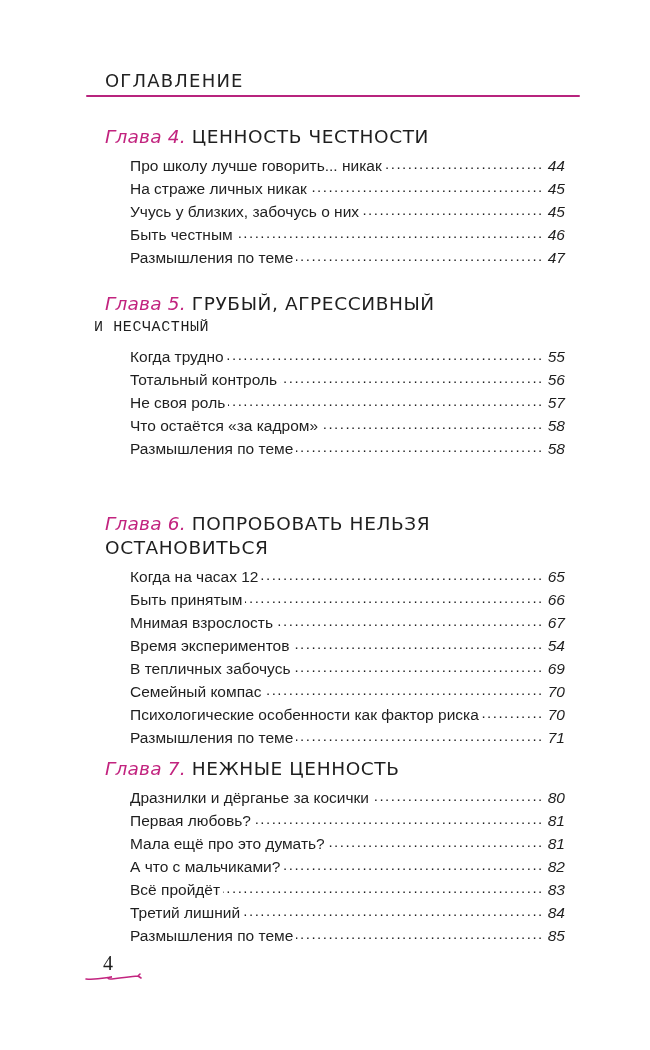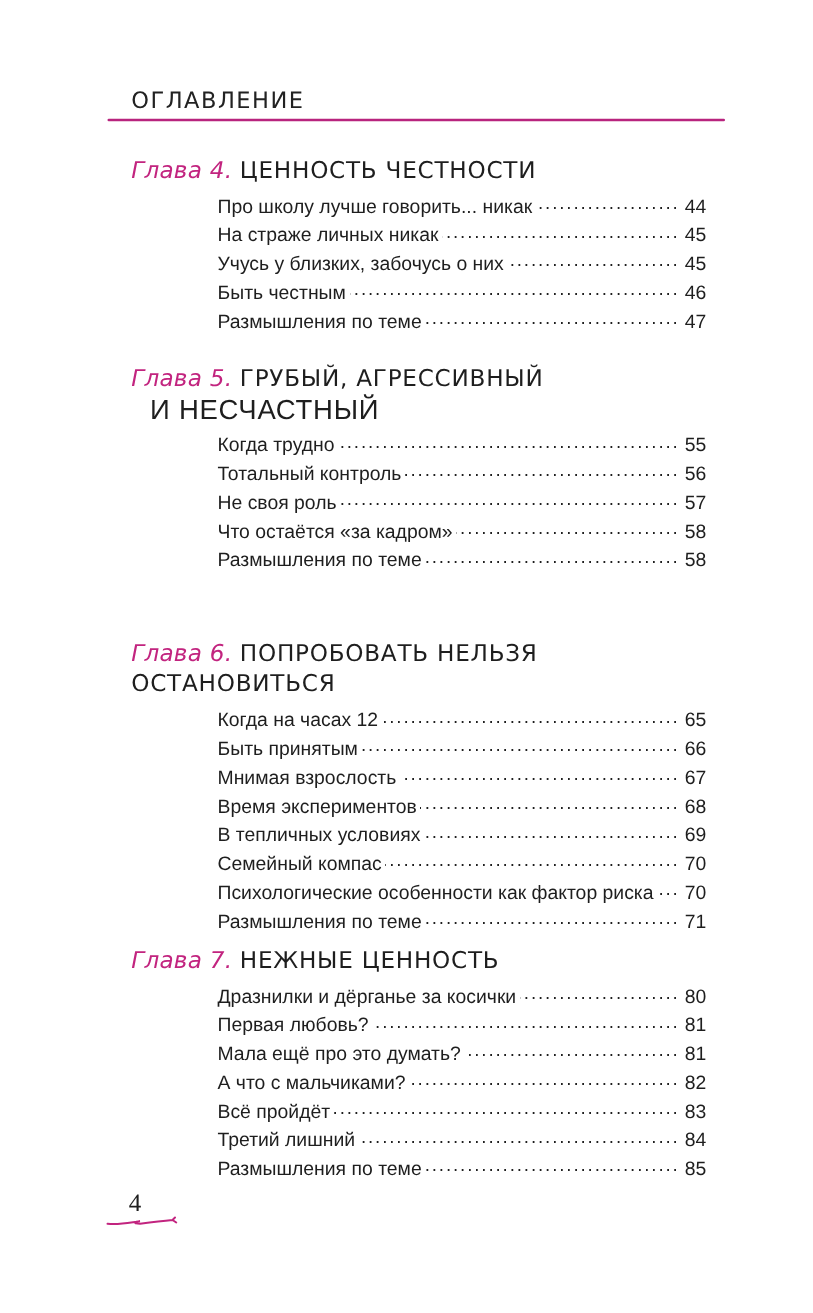--- a/index.html
+++ b/index.html
@@ -6,29 +6,29 @@
   body { width: 650px; height: 1050px; position: relative; overflow: hidden;
          font-family: "Liberation Sans", "DejaVu Sans", sans-serif; color: #1e1e1e; }
   .running-head { position: absolute; left: 105px; top: 70px; font-family: "DejaVu Sans", sans-serif;
          font-size: 18px; letter-spacing: 1.2px; color: #222; font-weight: normal; }
   .head-rule { position: absolute; left: 86px; top: 95px; width: 494px; height: 2px;
          background: #b8247e; border-radius: 1px; }
   .chapter { position: absolute; left: 0; width: 598px; }
   .ch-title { position: relative; margin-left: 105px; font-family: "DejaVu Sans", sans-serif;
          font-size: 18.5px; line-height: 24px; letter-spacing: 0.6px; color: #1e1e1e; font-weight: normal; }
   .ch-label { color: #c2247f; font-style: italic; letter-spacing: 0.2px; margin-right: 6px; }
-  .ch-title2 { margin-left: 120px; font-family: Liberation Sans, sans-serif; font-size: 22px;
+  .ch-title2 { margin-left: 94px; font-family: Liberation Mono, monospace; font-size: 15px;
          line-height: 24px; letter-spacing: 0.6px; }
   .entries { margin-left: 130px; width: 435px; margin-top: 5px; }
-  .entry { display: flex; align-items: baseline; font-size: 15.5px; line-height: 23px; white-space: nowrap; margin-left: 44px; }
+  .entry { display: flex; align-items: baseline; font-size: 15.5px; line-height: 23px; white-space: nowrap; }
   .entry .t { flex: 0 0 auto; padding-right: 3px; }
   .entry .dots { flex: 1 1 auto; overflow: hidden; position: relative; height: 14px; }
   .entry .dots::before { content: ".................................................................................................................................................................";
          position: absolute; right: 0; bottom: 0; letter-spacing: 1.5px; font-size: 15px; line-height: 14px; }
-  .entry .p { flex: 0 0 auto; padding-left: 4px; text-align: right; }
+  .entry .p { flex: 0 0 auto; padding-left: 4px; text-align: right; font-style: italic; }
   .folio { position: absolute; left: 103px; top: 952px; font-family: "Liberation Serif", serif; font-size: 20px; color: #1e1e1e; }
   .folio-swash { position: absolute; left: 84px; top: 972px; }
 </style>
 </head>
 <body>
 
 <div class="running-head">ОГЛАВЛЕНИЕ</div>
 <div class="head-rule"></div>
 
 <section class="chapter" style="top:125px">
@@ -114,24 +114,24 @@
         <span class="p">66</span>
       </div>
     <div class="entry">
         <span class="t">Мнимая взрослость</span>
         <span class="dots"></span>
         <span class="p">67</span>
       </div>
     <div class="entry">
         <span class="t">Время экспериментов</span>
         <span class="dots"></span>
-        <span class="p">68</span>
+        <span class="p">54</span>
       </div>
     <div class="entry">
-        <span class="t">В тепличных условиях</span>
+        <span class="t">В тепличных забочусь</span>
         <span class="dots"></span>
         <span class="p">69</span>
       </div>
     <div class="entry">
         <span class="t">Семейный компас</span>
         <span class="dots"></span>
         <span class="p">70</span>
       </div>
     <div class="entry">
         <span class="t">Психологические особенности как фактор риска</span>

